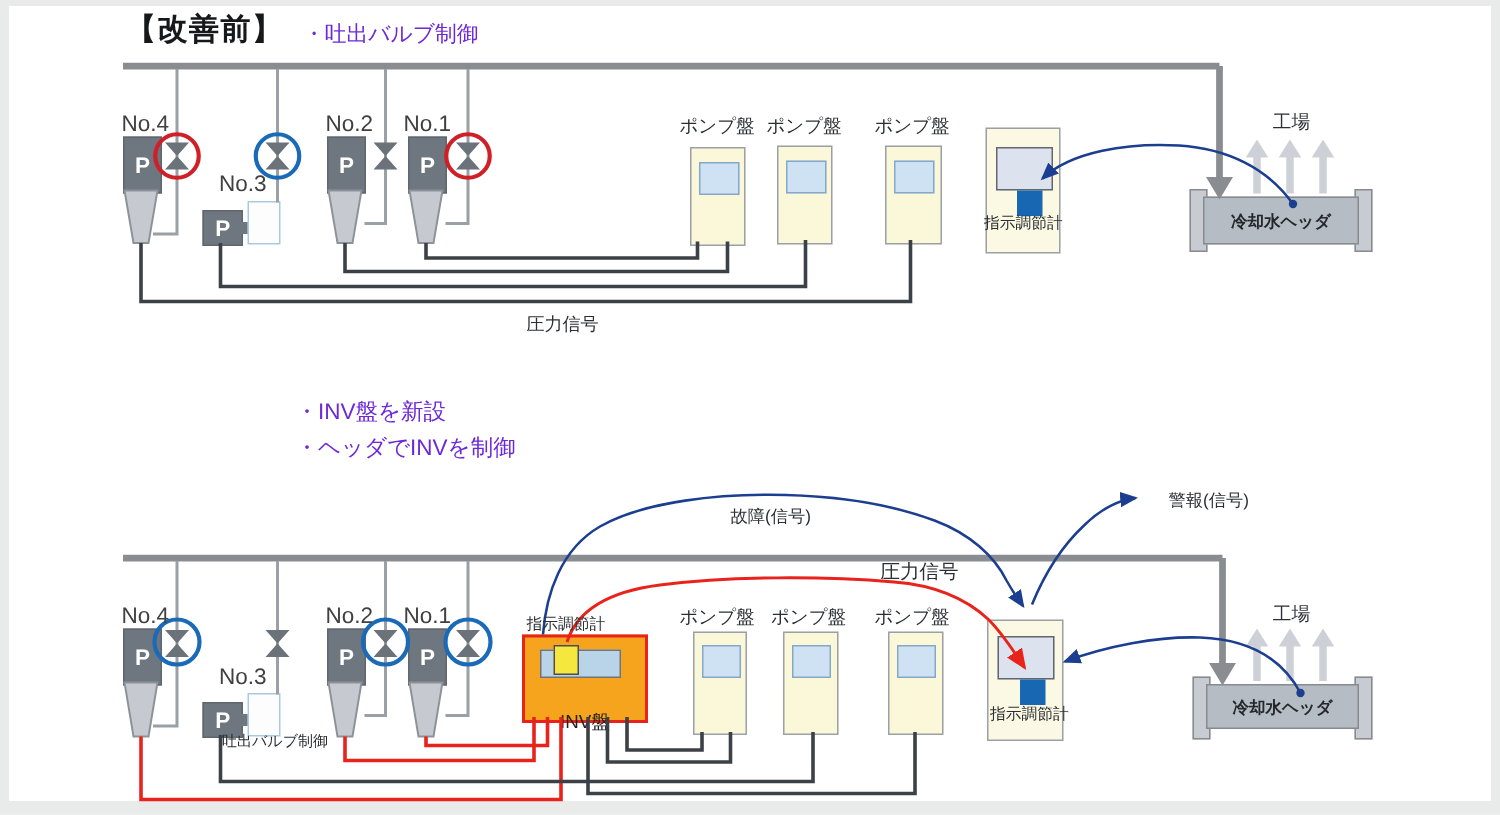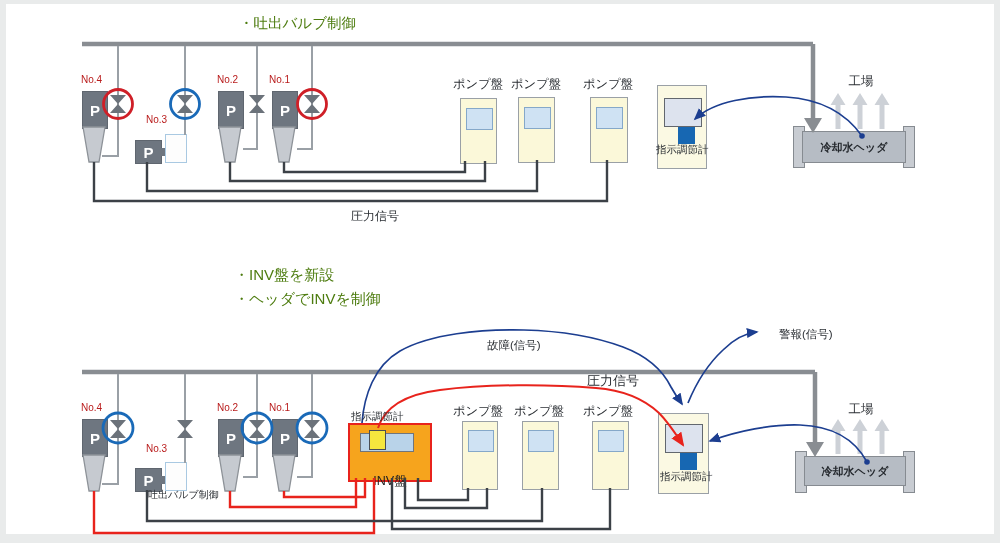--- a/index.html
+++ b/index.html
@@ -1,22 +1,22 @@
 <!DOCTYPE html>
 <html><head>
 <meta charset="utf-8">
 <style>
   html,body{margin:0;padding:0;background:#e9ebeb;font-family:"Liberation Sans","DejaVu Sans",sans-serif;}
   .page{position:relative;width:1000px;height:543px;background:#e9ebeb;overflow:hidden;}
   .canvas{position:absolute;left:6px;top:4px;width:988px;height:530px;background:#ffffff;}
   .lbl{position:absolute;white-space:nowrap;color:#2b2f34;line-height:1.15;}
   .ctr{transform:translateX(-50%);}
   .title{font-size:20px;font-weight:600;color:#17181a;letter-spacing:1px;}
-  .bullet{font-size:14.5px;color:#4d7c0f;margin-left:37px;}
-  .pumplbl{font-size:10px;color:#b91c1c;text-align:center;}
+  .bullet{font-size:14.5px;color:#6d28d9;}
+  .pumplbl{font-size:15px;color:#404040;text-align:center;}
   .smalllbl{font-size:10.5px;color:#2b2f34;}
   .pbox{position:absolute;background:#6e7680;border:1px solid #5f666f;display:flex;align-items:center;justify-content:center;}
   .pbox span{color:#fff;font-size:15px;font-weight:bold;}
   .panel{position:absolute;background:#fbf8d9;border:1.5px solid #9aa0a6;}
   .screen{position:absolute;background:#cfe2f3;border:1.4px solid #85a8c9;}
   .cscreen{position:absolute;background:#dde3ee;border:1.4px solid #62676e;}
   .bluesq{position:absolute;background:#1767b2;}
   .lightbox{position:absolute;background:#fdfdfd;border:1.5px solid #a9c9e2;}
   .flange{position:absolute;background:#c8ccd2;border:1px solid #868b91;}
   .hbody{position:absolute;background:#b6bcc4;border:1px solid #868b91;display:flex;align-items:center;justify-content:center;}
@@ -222,20 +222,21 @@
 
   <path d="M362 423 C364 396 374 366 400 351 C430 334 480 329 524 330 C562 331 596 337 623 347 C647 356 663 371 671 387 C676 396 680 401 682 404" fill="none" stroke="#1c3e90" stroke-width="1.7" marker-end="url(#mNavy)"></path>
   <path d="M688 403 C697 381 709 363 723 350 C734 339 747 333 757 332" fill="none" stroke="#1c3e90" stroke-width="1.7" marker-end="url(#mNavy)"></path>
   <path d="M378 428 C385 406 408 394 440 390 C488 384 548 384 596 388 C622 390 644 399 659 413 C669 423 677 436 683 445" fill="none" stroke="#e8231c" stroke-width="2" marker-end="url(#mRed)"></path>
   <g>
     <path d="M867 462 C853 436 829 426 800 425 C772 424 737 431 710 441" fill="none" stroke="#1c3e90" stroke-width="1.7" marker-end="url(#mNavy)"></path>
     <circle cx="867" cy="462" r="2.8" fill="#1c3e90"></circle>
   </g>
 </svg>
 
+<div class="lbl title" style="left:84px;top:9px;">【改善前】</div>
 <div class="lbl bullet" style="left:202px;top:15px;">・吐出バルブ制御</div>
 <div class="lbl pumplbl" style="left:81px;top:74px;">No.4</div>
 <div class="lbl pumplbl" style="left:146px;top:114px;">No.3</div>
 <div class="lbl pumplbl" style="left:217px;top:74px;">No.2</div>
 <div class="lbl pumplbl" style="left:269px;top:74px;">No.1</div>
 <div class="lbl ctr" style="left:478px;top:77px;font-size:12.3px;">ポンプ盤</div>
 <div class="lbl ctr" style="left:536px;top:77px;font-size:12.3px;">ポンプ盤</div>
 <div class="lbl ctr" style="left:608px;top:77px;font-size:12.3px;">ポンプ盤</div>
 <div class="lbl smalllbl" style="left:656px;top:143px;">指示調節計</div>
 <div class="lbl ctr" style="left:375px;top:210px;font-size:12px;">圧力信号</div>

